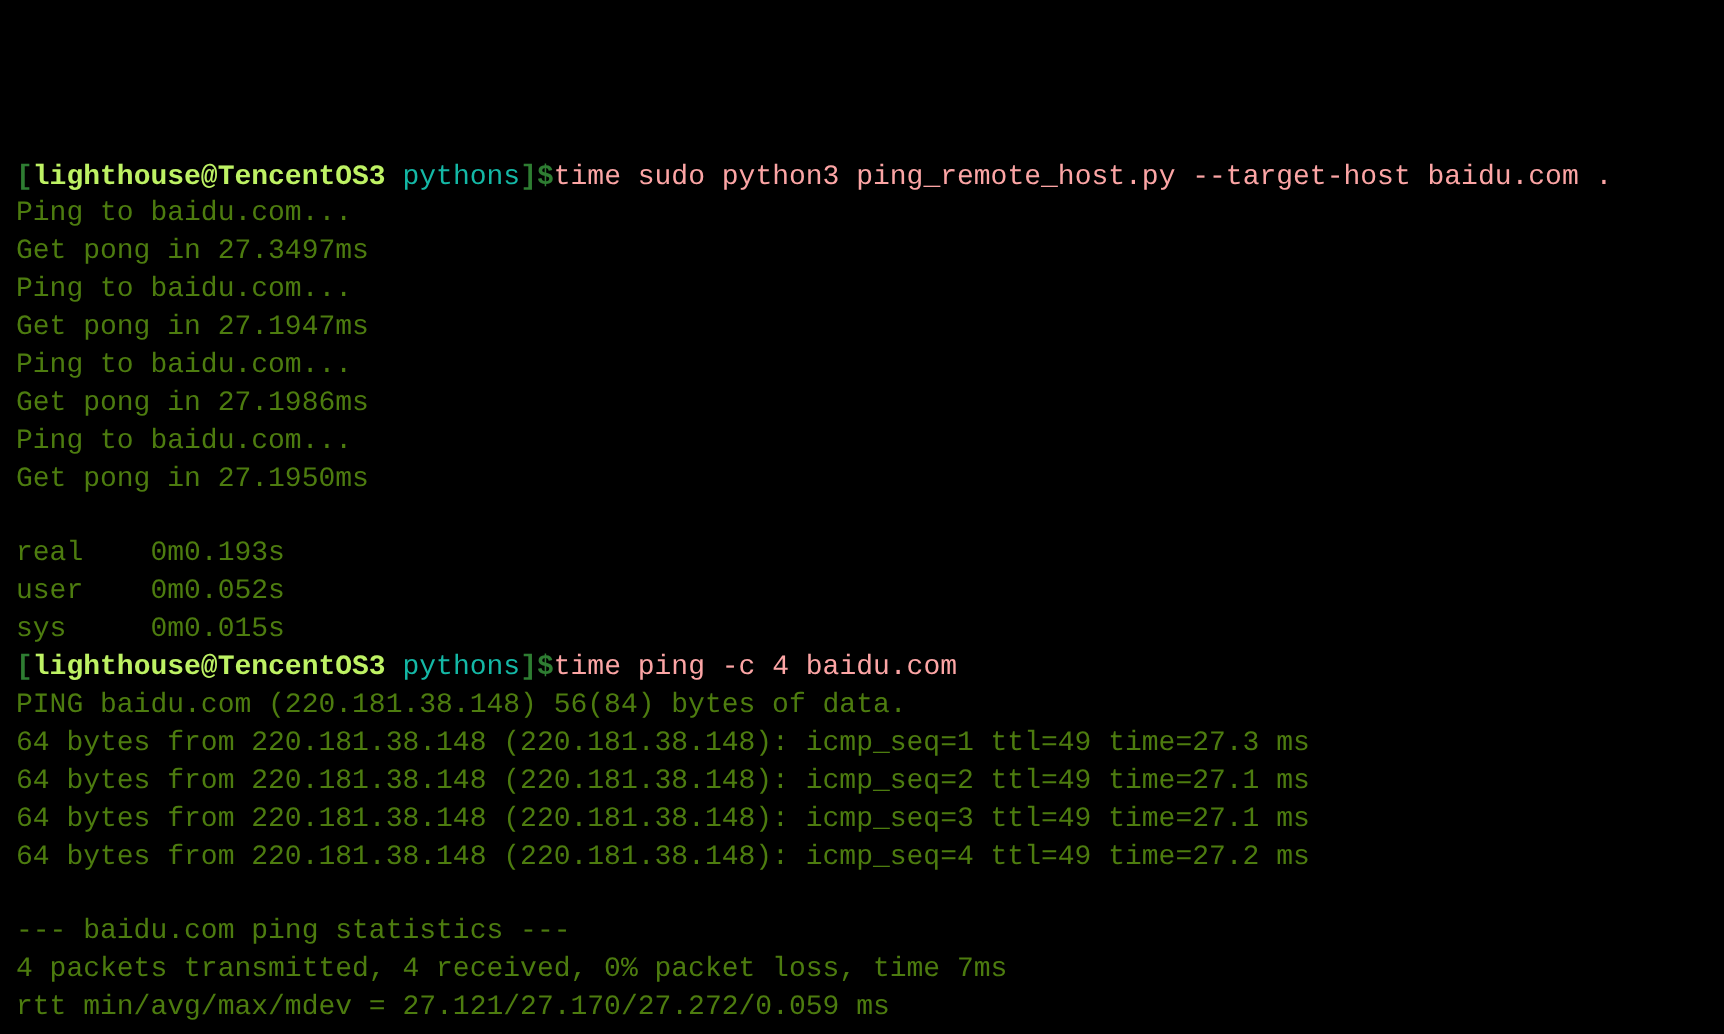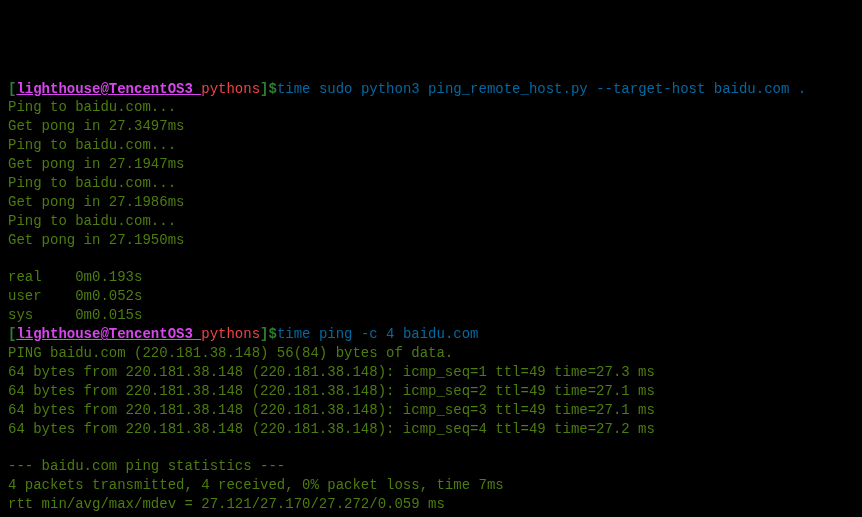--- a/index.html
+++ b/index.html
@@ -20,33 +20,32 @@
       overflow: hidden;
     }
     .line {
       display: block;
     }
     .prompt-bracket {
       color: #2e7d32;
       font-weight: bold;
     }
     .prompt-user {
-      color: #d946ef;
+      color: #bef264;
       font-weight: bold;
-      text-decoration: underline;
     }
     .prompt-path {
-      color: #ef4444;
+      color: #14b8a6;
     }
     .prompt-end {
       color: #2e7d32;
       font-weight: bold;
     }
     .command {
-      color: #0369a1;
+      color: #fca5a5;
     }
     .output {
       color: #4d7c0f;
     }
   </style>
 </head>
 <body>
 
 
 

